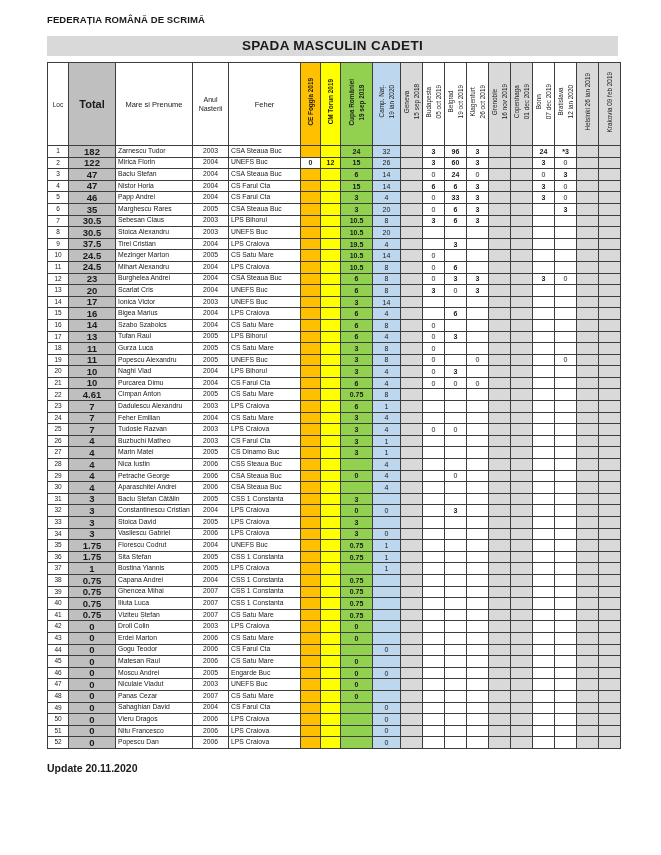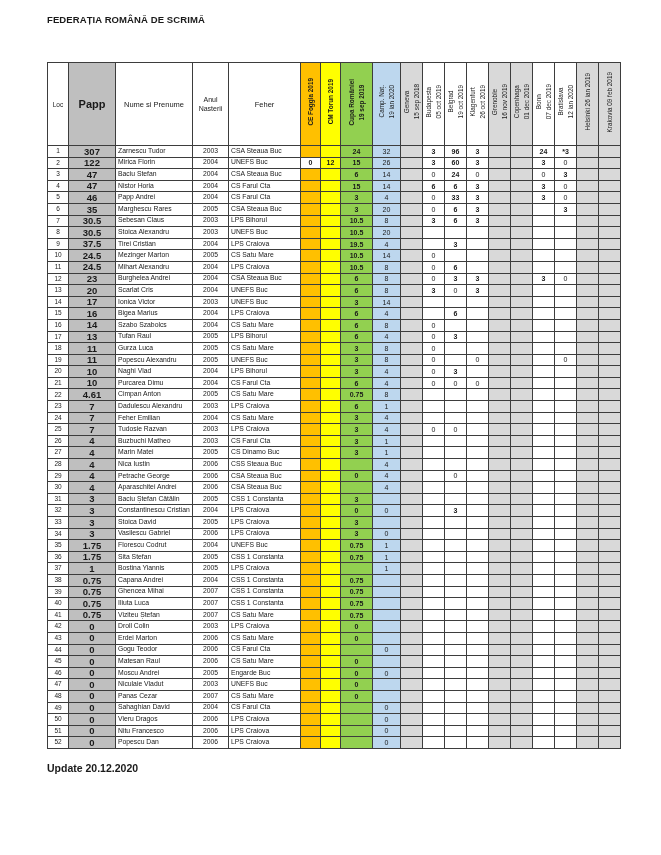--- a/index.html
+++ b/index.html
@@ -39,20 +39,21 @@
   td.score{font-size:7px;}
   .update{
     position:absolute;left:47px;top:762px;font-size:10.5px;font-weight:bold;
   }
 </style>
 </head>
 <body>
 
 <div class="page">
   <div class="federation">FEDERAȚIA ROMÂNĂ DE SCRIMĂ</div>
+  <div class="title-bar">SPADA MASCULIN CADETI</div>
 
   <table class="ranking">
     <colgroup>
       <col style="width:21px">
         <col style="width:47px">
         <col style="width:77px">
       <col style="width:36px">
         <col style="width:72px">
       <col style="width:20px">
         <col style="width:20px">
@@ -65,22 +66,22 @@
       <col style="width:22px">
         <col style="width:22px">
         <col style="width:22px">
         <col style="width:22px">
       <col style="width:22px">
         <col style="width:22px">
     </colgroup>
     <thead>
       <tr>
         <th class="h-loc">Loc</th>
-        <th class="h-total">Papp</th>
-        <th class="h-name">Nume si Prenume</th>
+        <th class="h-total">Total</th>
+        <th class="h-name">Mare si Prenume</th>
         <th class="h-year">Anul
 Nasterii</th>
         <th class="h-club">Feher</th>
       <th style="background: rgb(255, 192, 0);"><div class="vert b">CE Foggia 2019</div></th>
           <th style="background: rgb(255, 255, 0);"><div class="vert b">CM Torun 2019</div></th>
           <th style="background: rgb(146, 208, 80);"><div class="vert b">Cupa României
 19 sep 2019</div></th>
           <th style="background: rgb(189, 215, 238);"><div class="vert">Camp. Naț.
 19 ian 2020</div></th>
           <th style="background: rgb(217, 217, 217);"><div class="vert">Geneva
@@ -99,21 +100,21 @@
 07 dec 2019</div></th>
           <th style="background: rgb(255, 255, 255);"><div class="vert">Bratislava
 12 ian 2020</div></th>
           <th style="background: rgb(217, 217, 217);"><div class="vert">Helsinki 26 ian 2019</div></th>
           <th style="background: rgb(217, 217, 217);"><div class="vert">Krakovia  09 feb 2019</div></th>
         </tr>
     </thead>
     <tbody>
         <tr>
           <td class="loc">1</td>
-          <td class="total">307</td>
+          <td class="total">182</td>
           <td class="name">Zarnescu Tudor</td>
           <td class="year">2003</td>
           <td class="club">CSA Steaua Buc</td>
           <td class="score" style="background: rgb(255, 192, 0); font-weight: 700;"></td>
           <td class="score" style="background: rgb(255, 255, 0); font-weight: 700;"></td>
           <td class="score" style="background: rgb(146, 208, 80); font-weight: 700;">24</td>
           <td class="score" style="background: rgb(189, 215, 238);">32</td>
           <td class="score" style="background: rgb(217, 217, 217);"></td>
           <td class="score" style="background: rgb(255, 255, 255); font-weight: 700;">3</td>
           <td class="score" style="background: rgb(255, 255, 255); font-weight: 700;">96</td>
@@ -1192,14 +1193,14 @@
           <td class="score" style="background: rgb(217, 217, 217);"></td>
           <td class="score" style="background: rgb(217, 217, 217);"></td>
           <td class="score" style="background: rgb(255, 255, 255);"></td>
           <td class="score" style="background: rgb(255, 255, 255);"></td>
           <td class="score" style="background: rgb(217, 217, 217);"></td>
           <td class="score" style="background: rgb(217, 217, 217);"></td>
         </tr>
       </tbody>
   </table>
 
-  <div class="update">Update 20.12.2020</div>
+  <div class="update">Update 20.11.2020</div>
 </div>
 
 </body></html>

